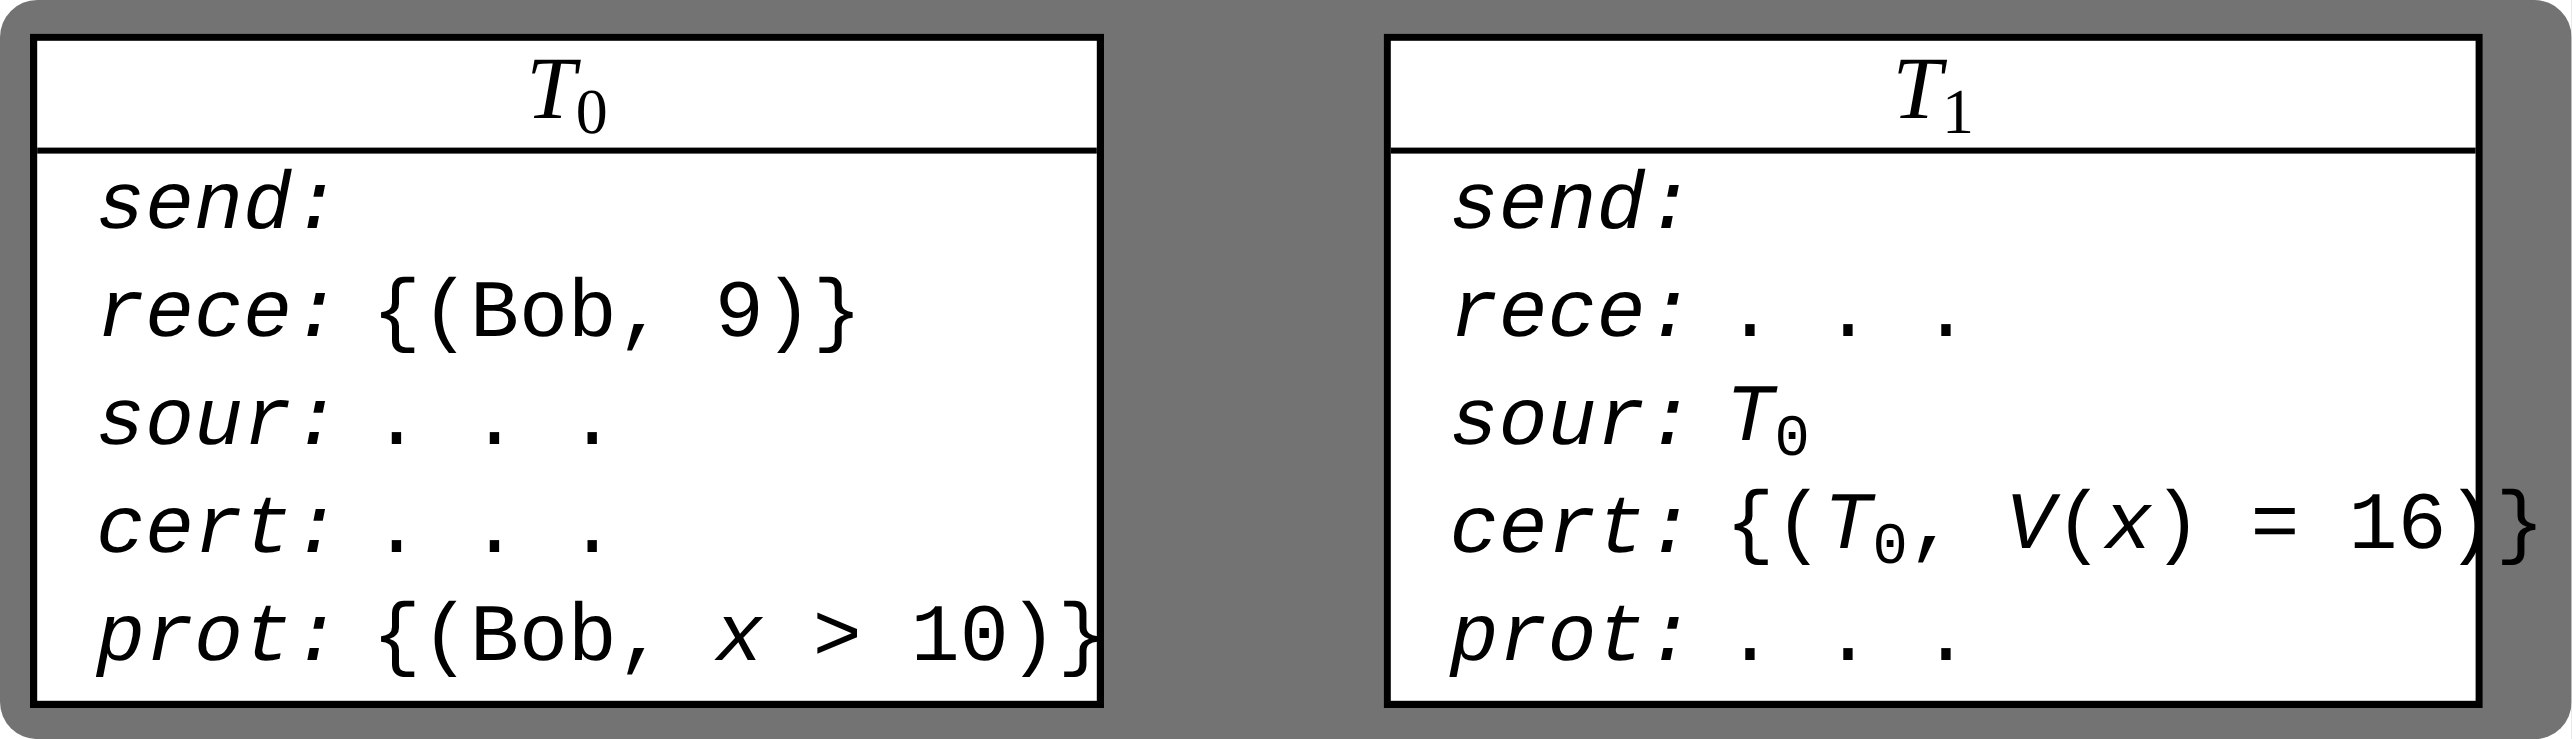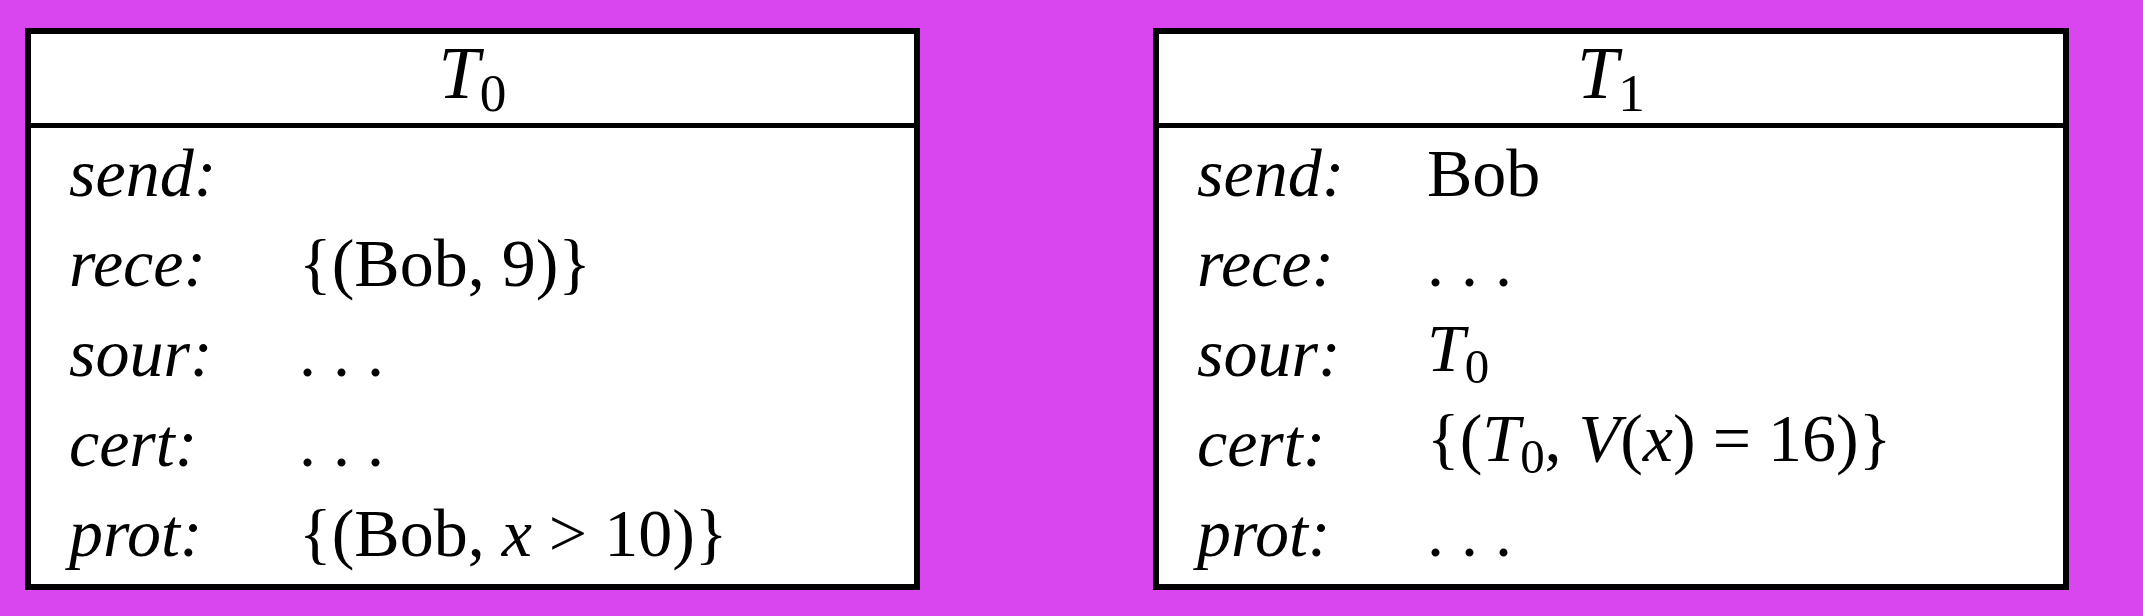--- a/index.html
+++ b/index.html
@@ -4,23 +4,24 @@
 <style>
   html, body {
     margin: 0;
     padding: 0;
     background: #ffffff;
   }
   #figure {
     position: relative;
     width: 2143px;
     height: 616px;
-    background: #d946ef;
+    background: #737373;
     font-family: "Liberation Serif", serif;
     color: #000000;
+    border-radius: 31px;
   }
   .record-box {
     position: absolute;
     top: 28px;
     height: 562px;
     box-sizing: border-box;
     border: 6px solid #000000;
     background: #ffffff;
   }
   .record-box.left  { left: 25px;  width: 895px; }
@@ -38,24 +39,25 @@
   }
   .box-body {
     display: flex;
     flex-direction: column;
   }
   .field-row {
     height: 90px;
     display: grid;
     grid-template-columns: 230px 1fr;
     align-items: center;
-    padding-left: 38px;
+    padding-left: 49px;
     font-size: 68px;
     line-height: 1;
     white-space: nowrap;
+    font-family: Liberation Mono, monospace;
   }
   .field-label {
     font-style: italic;
   }
   .field-value {
     font-style: normal;
   }
   .it  { font-style: italic; }
   .sub {
     font-size: 0.72em;
@@ -95,21 +97,20 @@
       </div>
   </div>
 
   <div class="record-box right">
     <div class="box-header">
       <span><span class="it">T</span><span class="sub">1</span></span>
     </div>
     <div class="box-body">
         <div class="field-row">
     <span class="field-label">send:</span>
-    <span class="field-value"><span>Bob</span></span>
   </div>
         <div class="field-row">
     <span class="field-label">rece:</span>
     <span class="field-value"><span>. . .</span></span>
   </div>
         <div class="field-row">
     <span class="field-label">sour:</span>
     <span class="field-value"><span class="it">T</span><span class="sub">0</span></span>
   </div>
         <div class="field-row">

